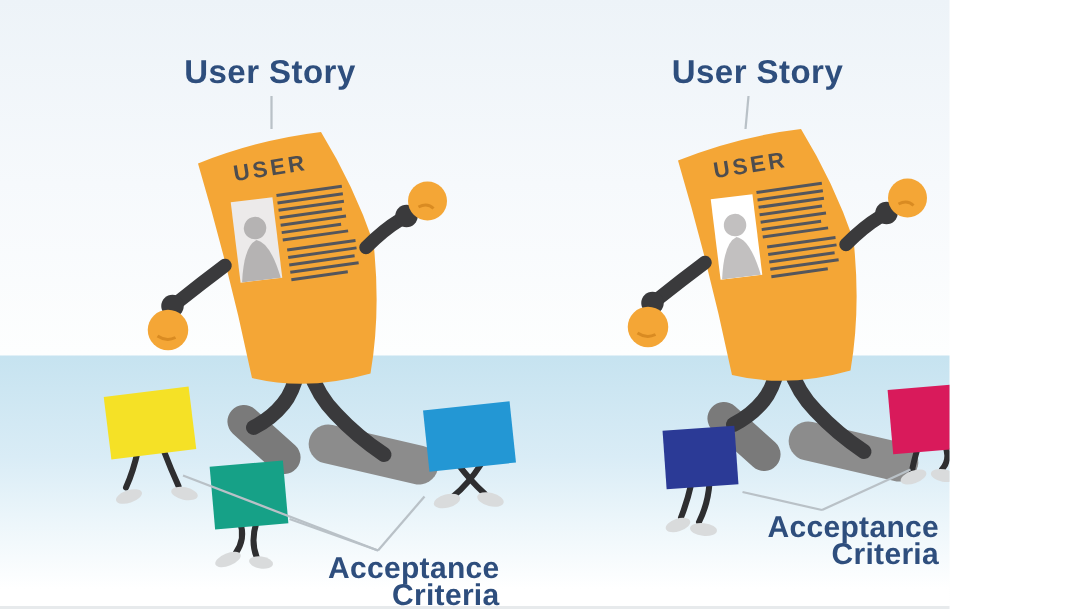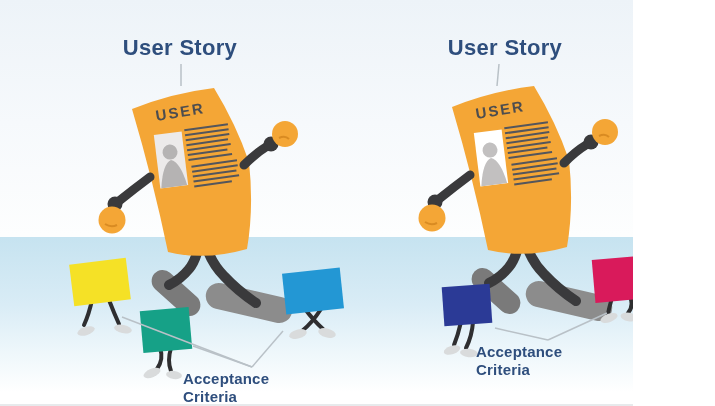--- a/index.html
+++ b/index.html
@@ -15,22 +15,22 @@
   }
   .bottom-edge{position:absolute;left:0;bottom:0;width:715px;height:2px;background:#e7eaec;}
   .scene-svg{position:absolute;left:0;top:0;}
   .title{
     position:absolute;width:160px;text-align:center;
     color:#2E4E7D;font-size:22px;font-weight:bold;letter-spacing:.3px;
   }
   .title-left{left:100px;top:35px;}
   .title-right{left:425px;top:35px;}
   .caption{
-    position:absolute;width:150px;text-align:left;
-    color:#2E4E7D;font-size:15px;font-weight:bold;line-height:18px;letter-spacing:.2px;
+    position:absolute;width:150px;text-align:right;
+    color:#2E4E7D;font-size:20px;font-weight:bold;line-height:18px;letter-spacing:.2px;
   }
   .caption-left{left:183px;top:370px;}
   .caption-right{left:476px;top:343px;}
   .limb{stroke:#3A3A3C;fill:none;stroke-linecap:round;}
   .leg{stroke-width:10px;}
   .arm{stroke-width:9px;}
   .card-leg{stroke:#2E2E30;stroke-width:4px;fill:none;stroke-linecap:round;}
   .card-foot{fill:#D9DBDC;}
   .paper-line{stroke:#54565C;stroke-width:2px;}
   .pointer{stroke:#B9C1C7;stroke-width:1.5px;}

